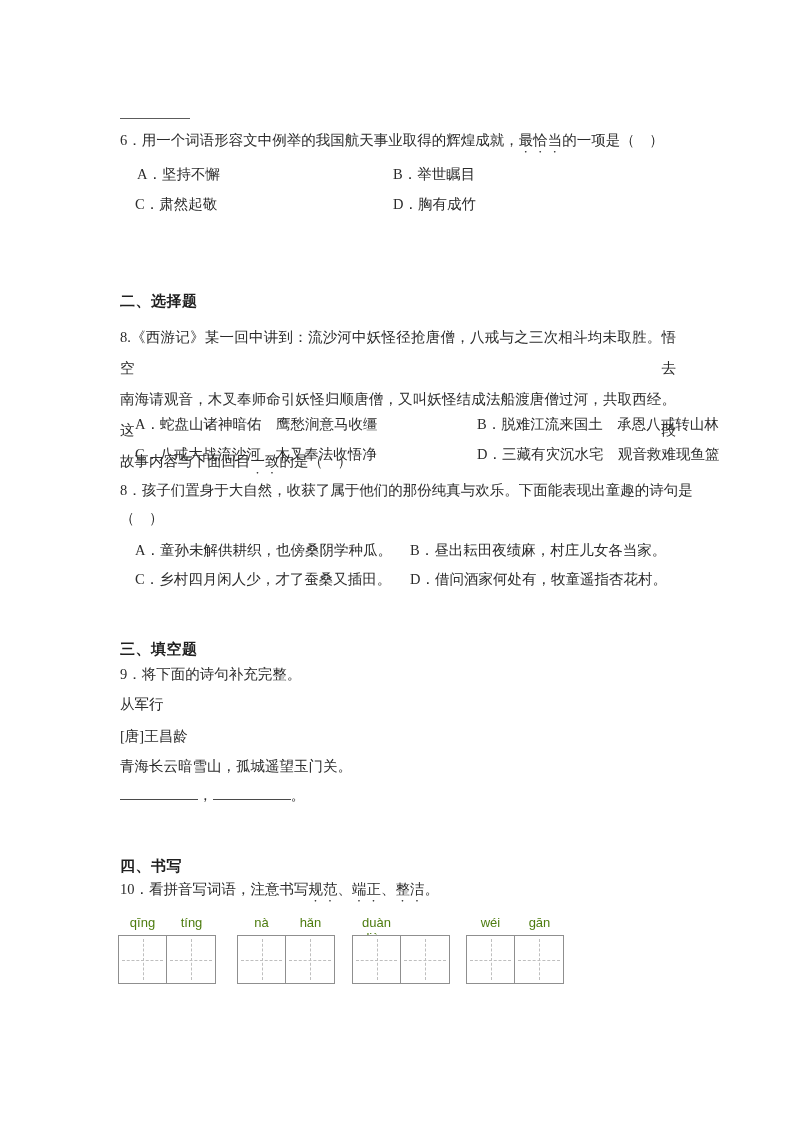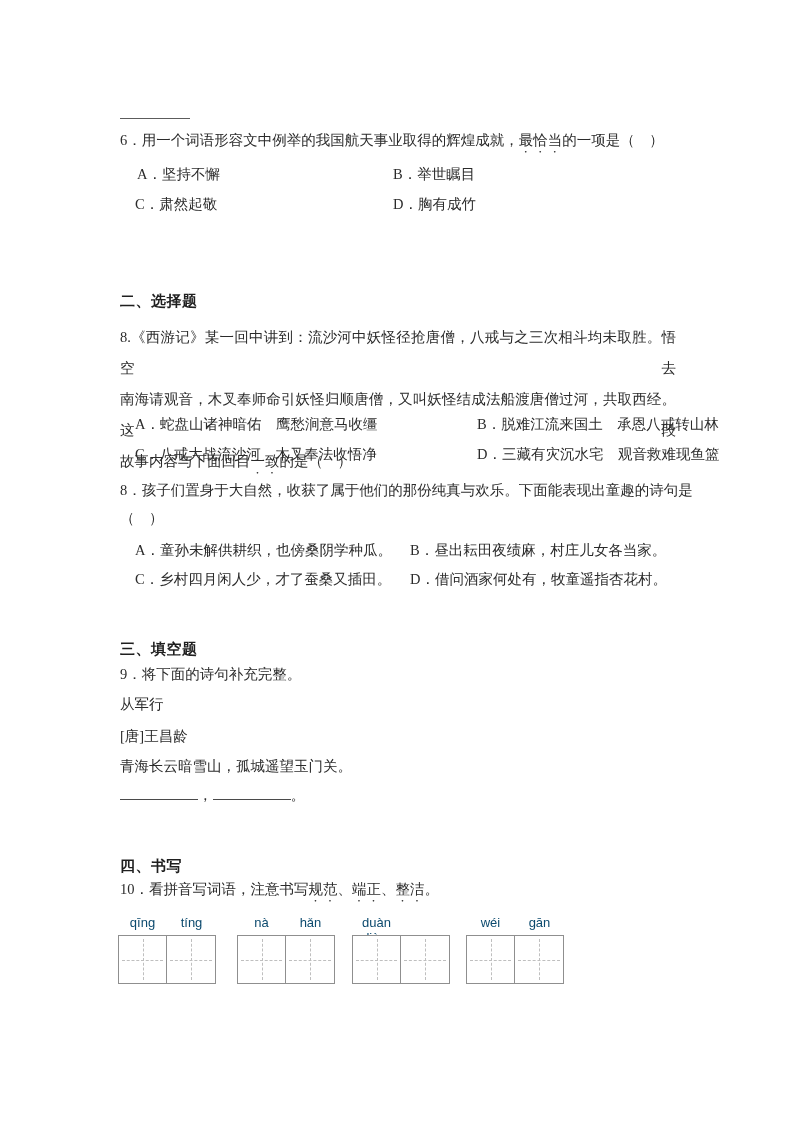--- a/index.html
+++ b/index.html
@@ -23,21 +23,21 @@
   .jline { display:block; text-align:justify; text-align-last:justify; line-height:31px; }
   .nline { display:block; line-height:31px; }
   .blank-line { position:absolute; height:0; border-top:1.6px solid #5c5c5c; }
   .u-blank {
     display:inline-block; width:78px; height:13px;
     border-bottom:1.2px solid #4a4a4a; vertical-align:baseline;
   }
   .pinyin-row {
     position:absolute; display:flex; width:98px;
     font-family:"Liberation Sans","DejaVu Sans",sans-serif;
-    font-size:13px; color:#0c4a6e;
+    font-size:13px; color:#4d7c0f;
   }
   .pinyin-row span { width:49px; text-align:center; }
   .grid-group { position:absolute; display:flex; }
   .cell {
     box-sizing:border-box; width:49px; height:49px;
     border:1px solid #8f8f8f; position:relative; background:#fff;
   }
   .cell + .cell { border-left:none; }
   .cell::before {
     content:""; position:absolute; left:50%; top:3px; bottom:3px;

